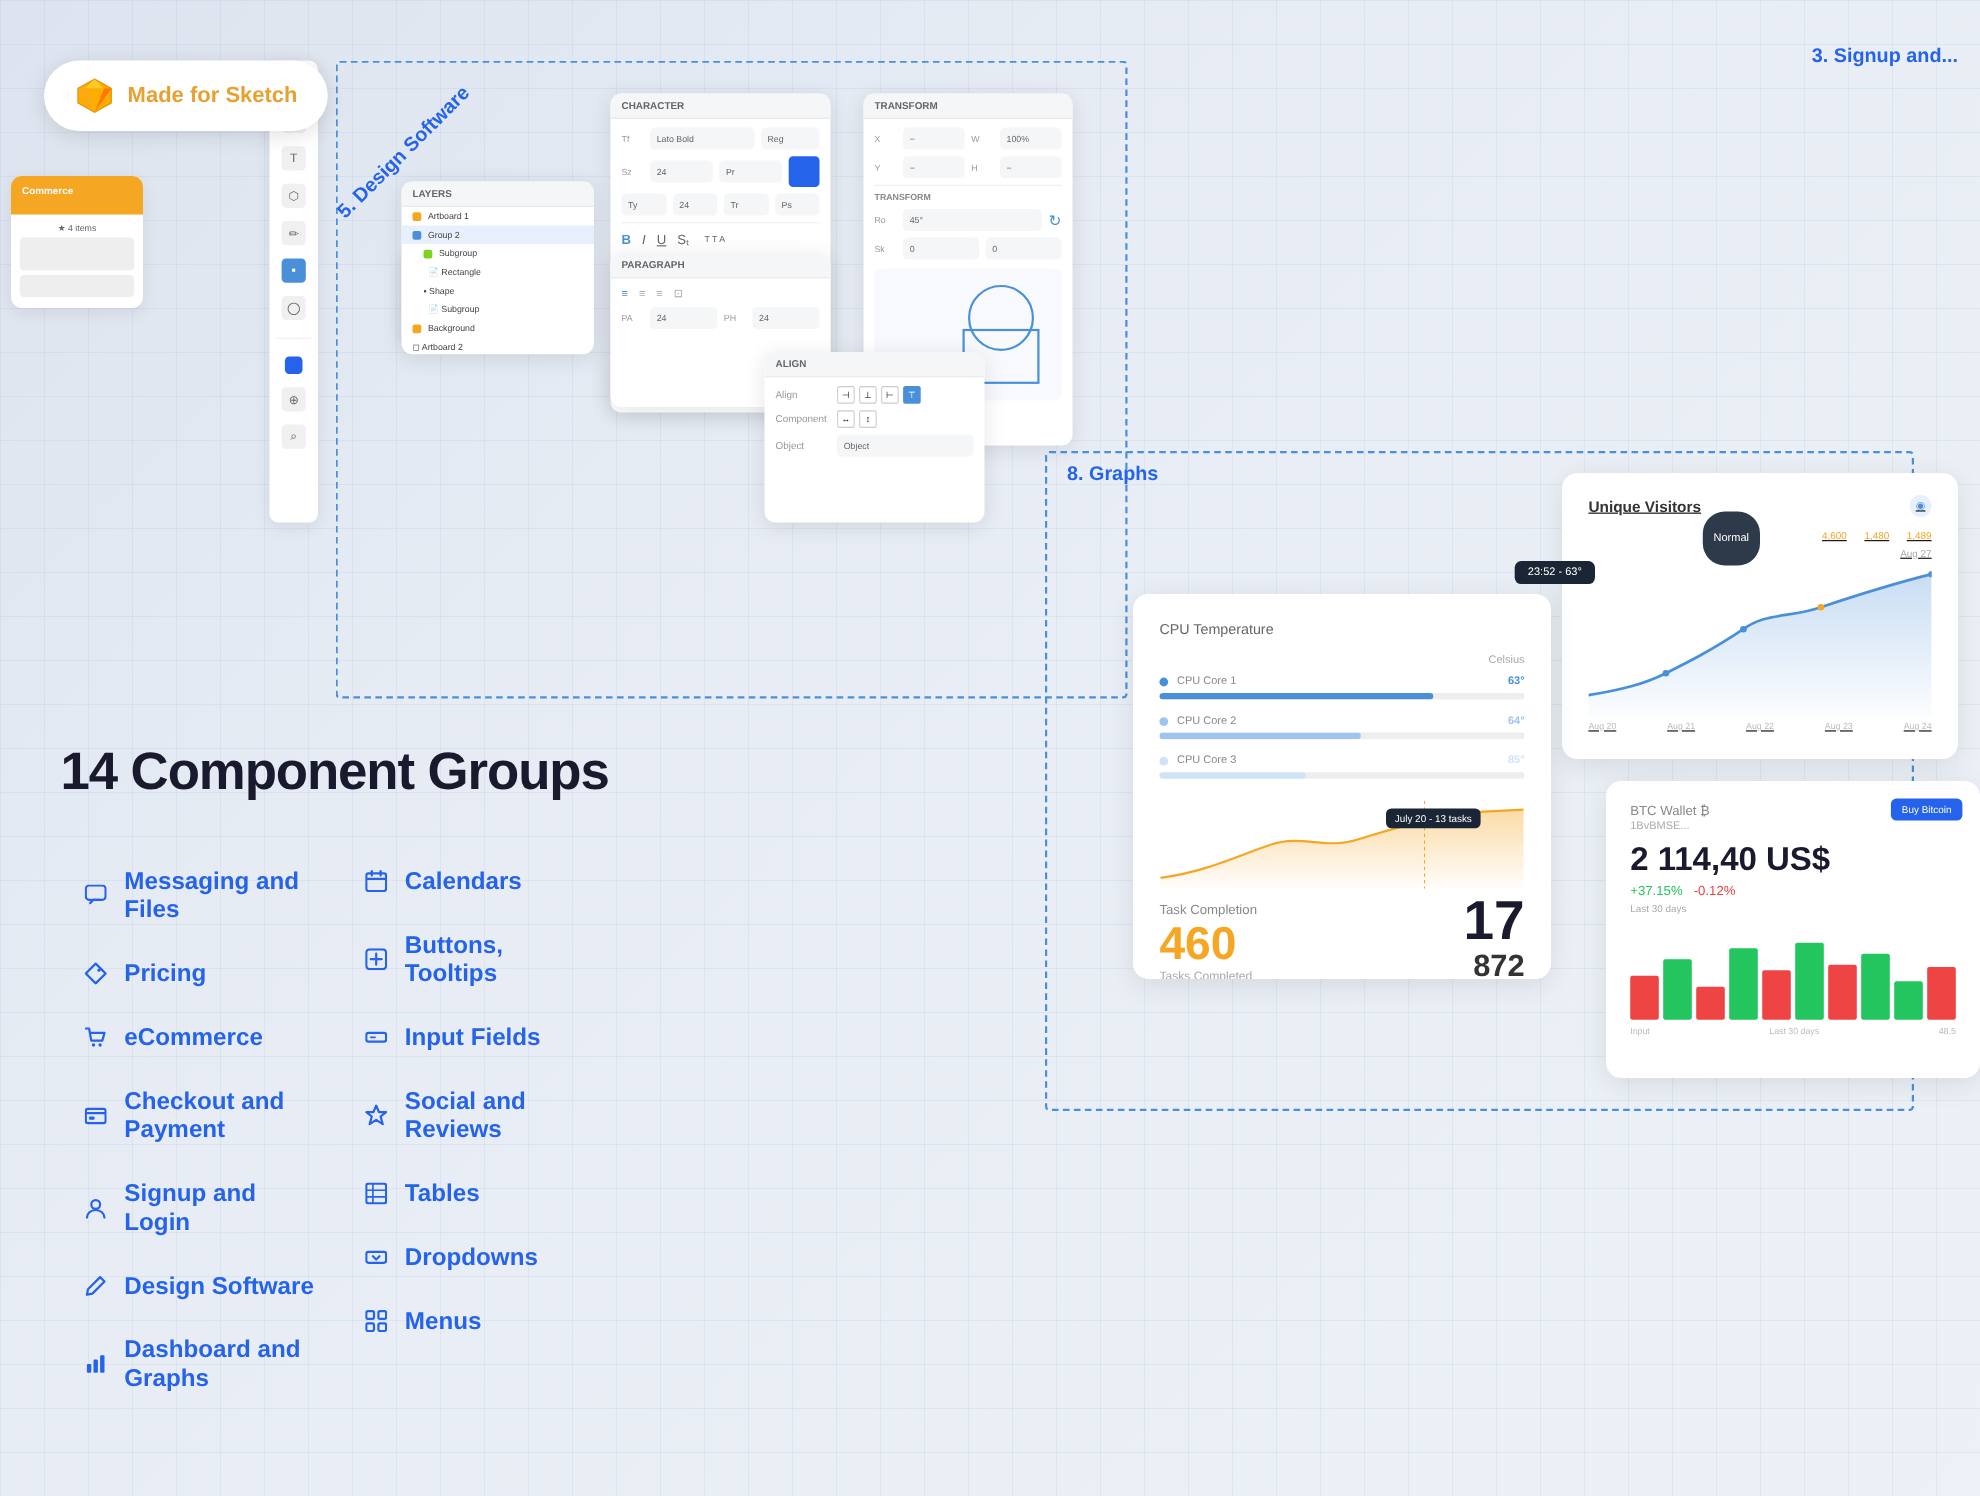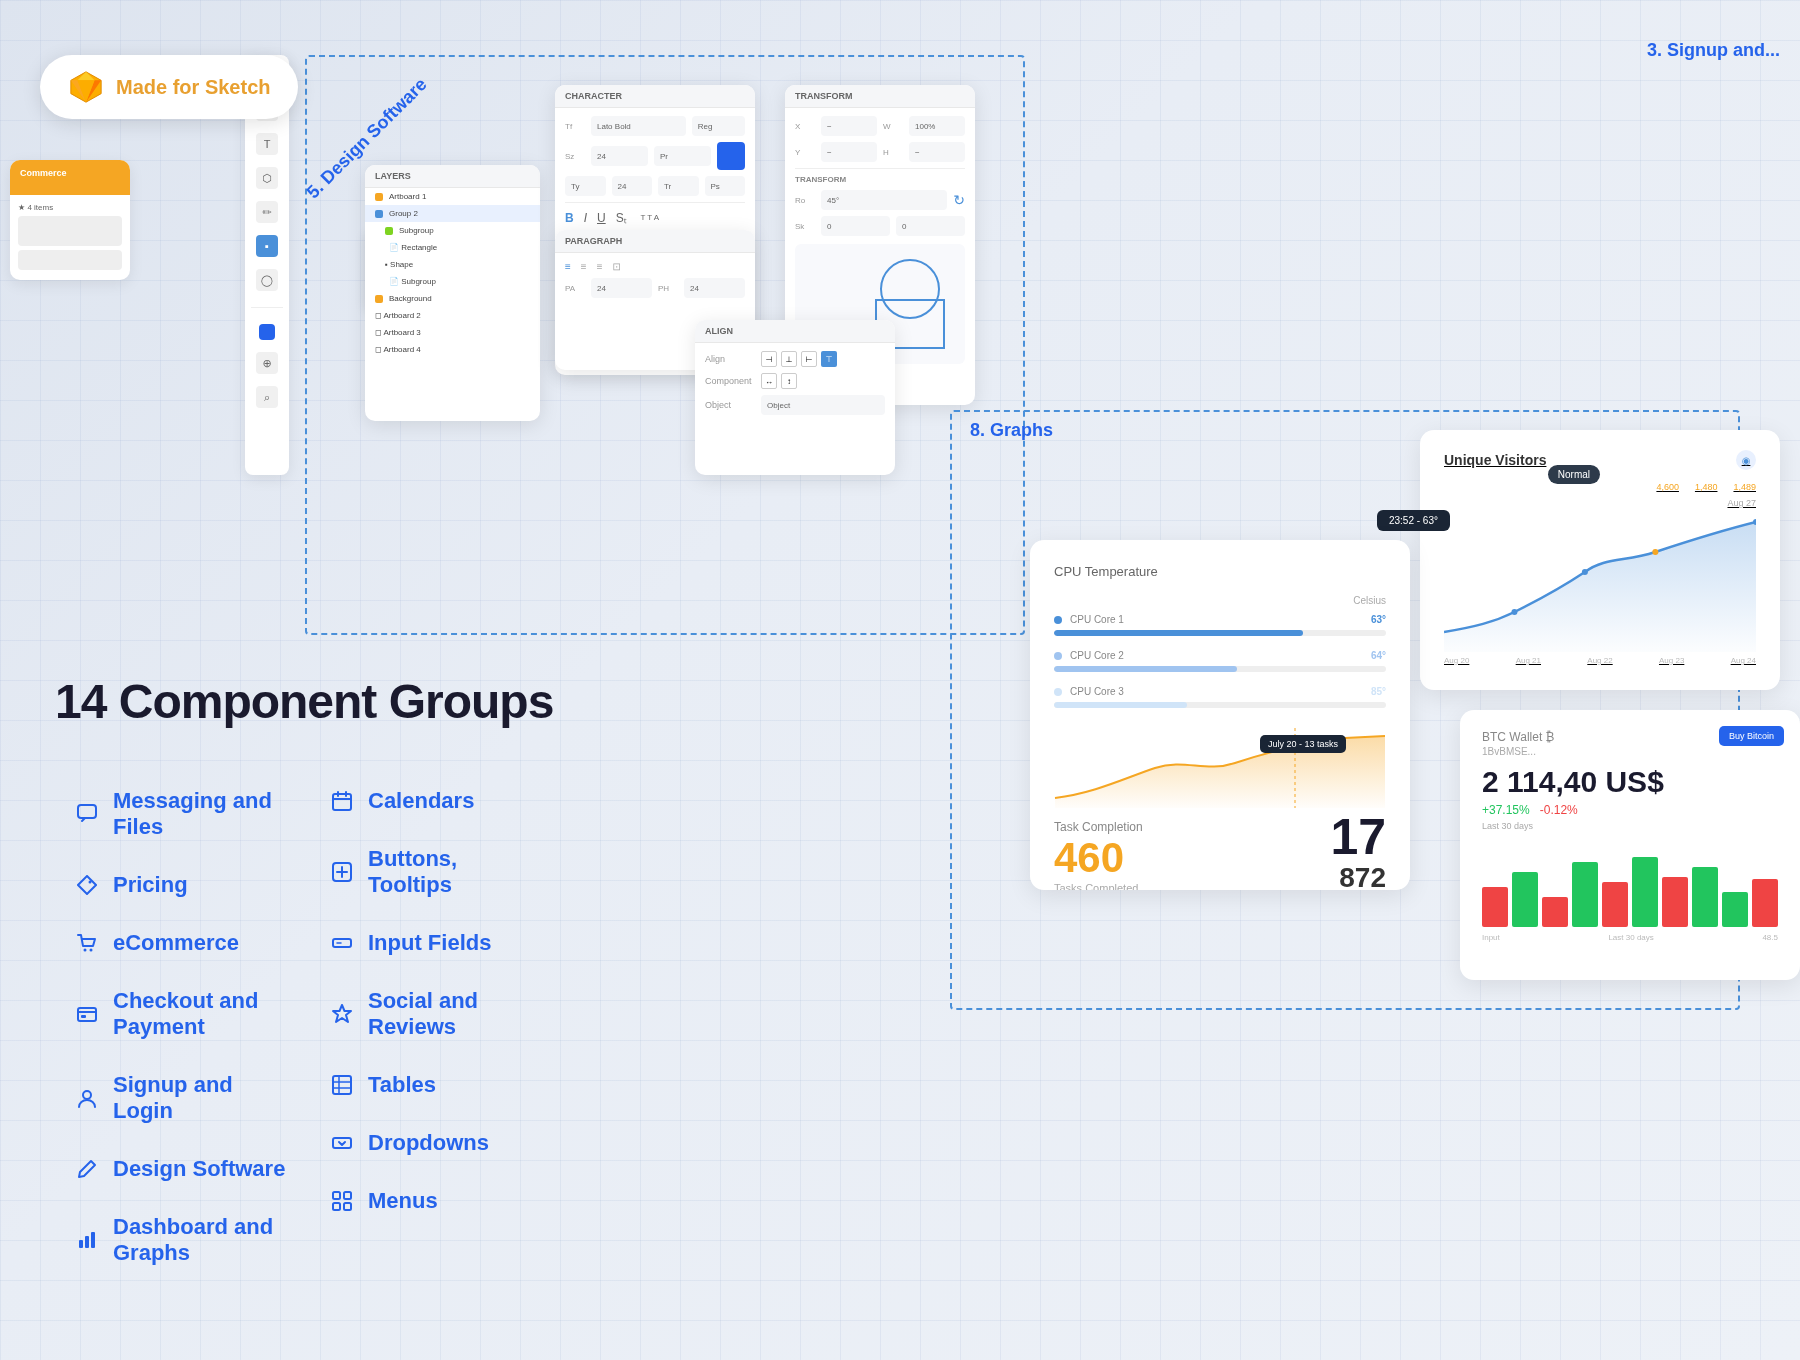--- a/index.html
+++ b/index.html
@@ -127,21 +127,21 @@
       position: absolute;
       background: white;
       border-radius: 10px;
       box-shadow: 0 4px 20px rgba(0,0,0,0.1);
       overflow: hidden;
     }
 
     
     .layers-panel {
       top: 110px; left: 120px;
-      width: 175px; height: 256px;
+      width: 175px; height: 157px;
     }
 
     .panel-header {
       background: #f5f6f8;
       padding: 6px 10px;
       font-size: 9px;
       font-weight: 600;
       color: #666;
       border-bottom: 1px solid #e8e8e8;
     }
@@ -326,21 +326,21 @@
       border-radius: 2px;
     }
 
     
     .normal-badge {
       position: absolute;
       top: 55px; right: 200px;
       background: #2d3a4a;
       color: white;
       font-size: 10px;
-      padding: 4px 10px;
+      padding: 19px 10px;
       border-radius: 20px;
     }
     .temp-badge {
       position: absolute;
       top: 100px; right: 350px;
       background: #1a2535;
       color: white;
       font-size: 10px;
       padding: 5px 12px;
       border-radius: 6px;
@@ -420,21 +420,21 @@
     <polygon points="3,12 10,12 19,35" fill="#FCA623" opacity="0.9"></polygon>
     <polygon points="35,12 28,12 19,35" fill="#FD6A00" opacity="0.8"></polygon>
     <polygon points="10,12 28,12 19,35" fill="#FDAD00"></polygon>
   </svg>
   <span class="sketch-label">Made for Sketch</span>
 </div>
 
 <div class="ecommerce-glimpse">
   <div class="ecom-header">Commerce</div>
   <div style="padding:8px; font-size:8px; color:#aaa;">
-    <div style="margin-bottom:4px; color:#666;">★ 4 items</div>
+    <div style="margin-bottom:4px; color:#666;text-align:center;">★ 4 items</div>
     <div style="background:#eee; height:30px; border-radius:4px; margin-bottom:4px;"></div>
     <div style="background:#eee; height:20px; border-radius:4px;"></div>
   </div>
 </div>
 
 <div class="design-section">
 
   <div style="position:absolute; top:0; left:60px; right:0; bottom:0; border: 2.5px dashed #4a90d9; border-radius:4px;"></div>
 
   <div class="dashed-label" style="top:130px; left:65px; transform:rotate(-45deg);">5. Design Software</div>

